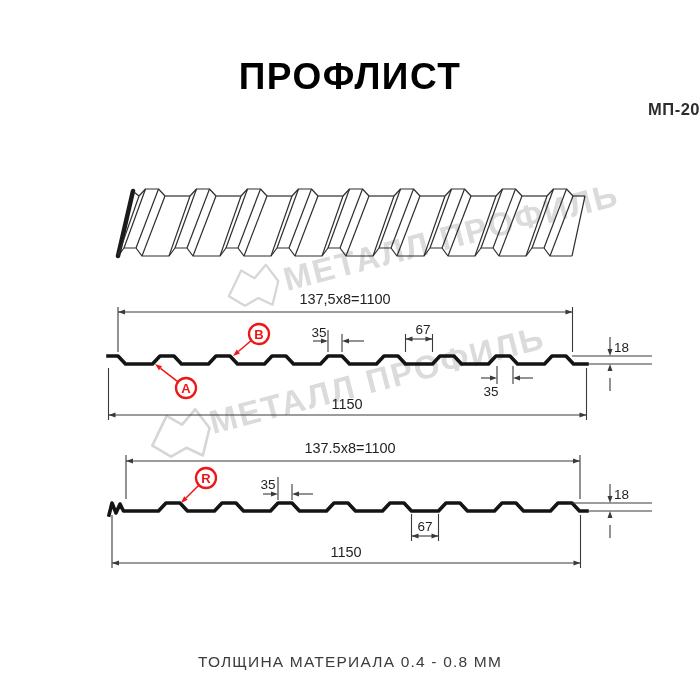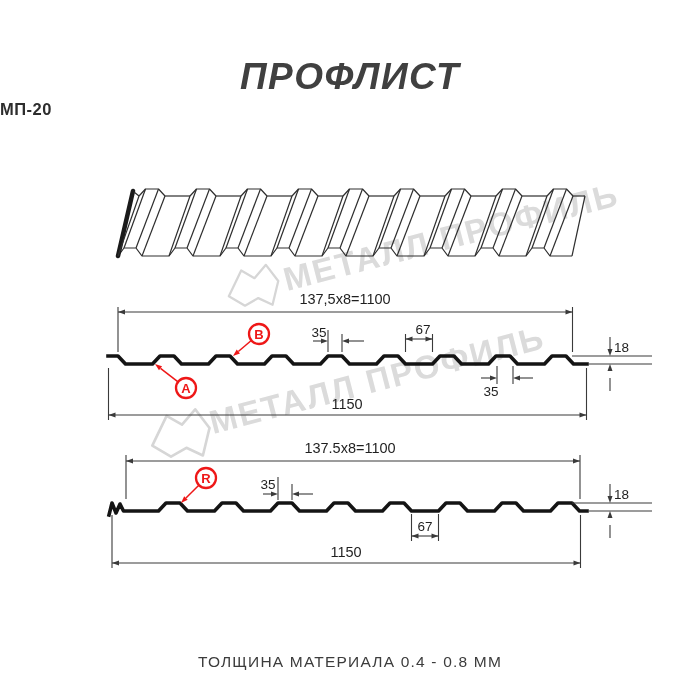--- a/index.html
+++ b/index.html
@@ -1,20 +1,20 @@
 <!DOCTYPE html>
 <html><head>
 <meta charset="utf-8">
 <style>
   html,body{margin:0;padding:0;background:#fff;}
   .page{position:relative;width:700px;height:700px;background:#ffffff;overflow:hidden;
         font-family:"Liberation Sans", sans-serif;}
   .title{position:absolute;top:56px;left:0;width:100%;text-align:center;
-         font-size:37px;font-weight:800;letter-spacing:1.5px;color:#404040;font-style:italic;}
-  .subtitle{position:absolute;top:100px;left:0;width:100%;text-align:left;
+         font-size:37px;font-weight:800;letter-spacing:1.5px;color:#000000;}
+  .subtitle{position:absolute;top:100px;left:0;width:100%;text-align:right;
          font-size:16.5px;font-weight:700;letter-spacing:.5px;color:#2d2d2d;}
   .note{position:absolute;top:612px;left:0;width:100%;text-align:center;
          font-size:15.5px;font-weight:500;letter-spacing:1.2px;color:#3c3c3c;margin-top:41px;}
   svg.draw{position:absolute;left:0;top:0;font-family:"Liberation Sans", sans-serif;}
   .thin{stroke:#3a3a3a;stroke-width:1.1;fill:none;}
   .thick{stroke:#141414;stroke-width:3.6;fill:none;stroke-linejoin:round;stroke-linecap:square;}
   .iso{stroke:#2e2e2e;stroke-width:1.2;fill:none;stroke-linejoin:round;}
   .isoedge{stroke:#1a1a1a;stroke-width:4.5;fill:none;stroke-linecap:round;}
   .ah{fill:#3a3a3a;stroke:none;}
   .dtext{font-size:13.5px;fill:#1f1f1f;}

